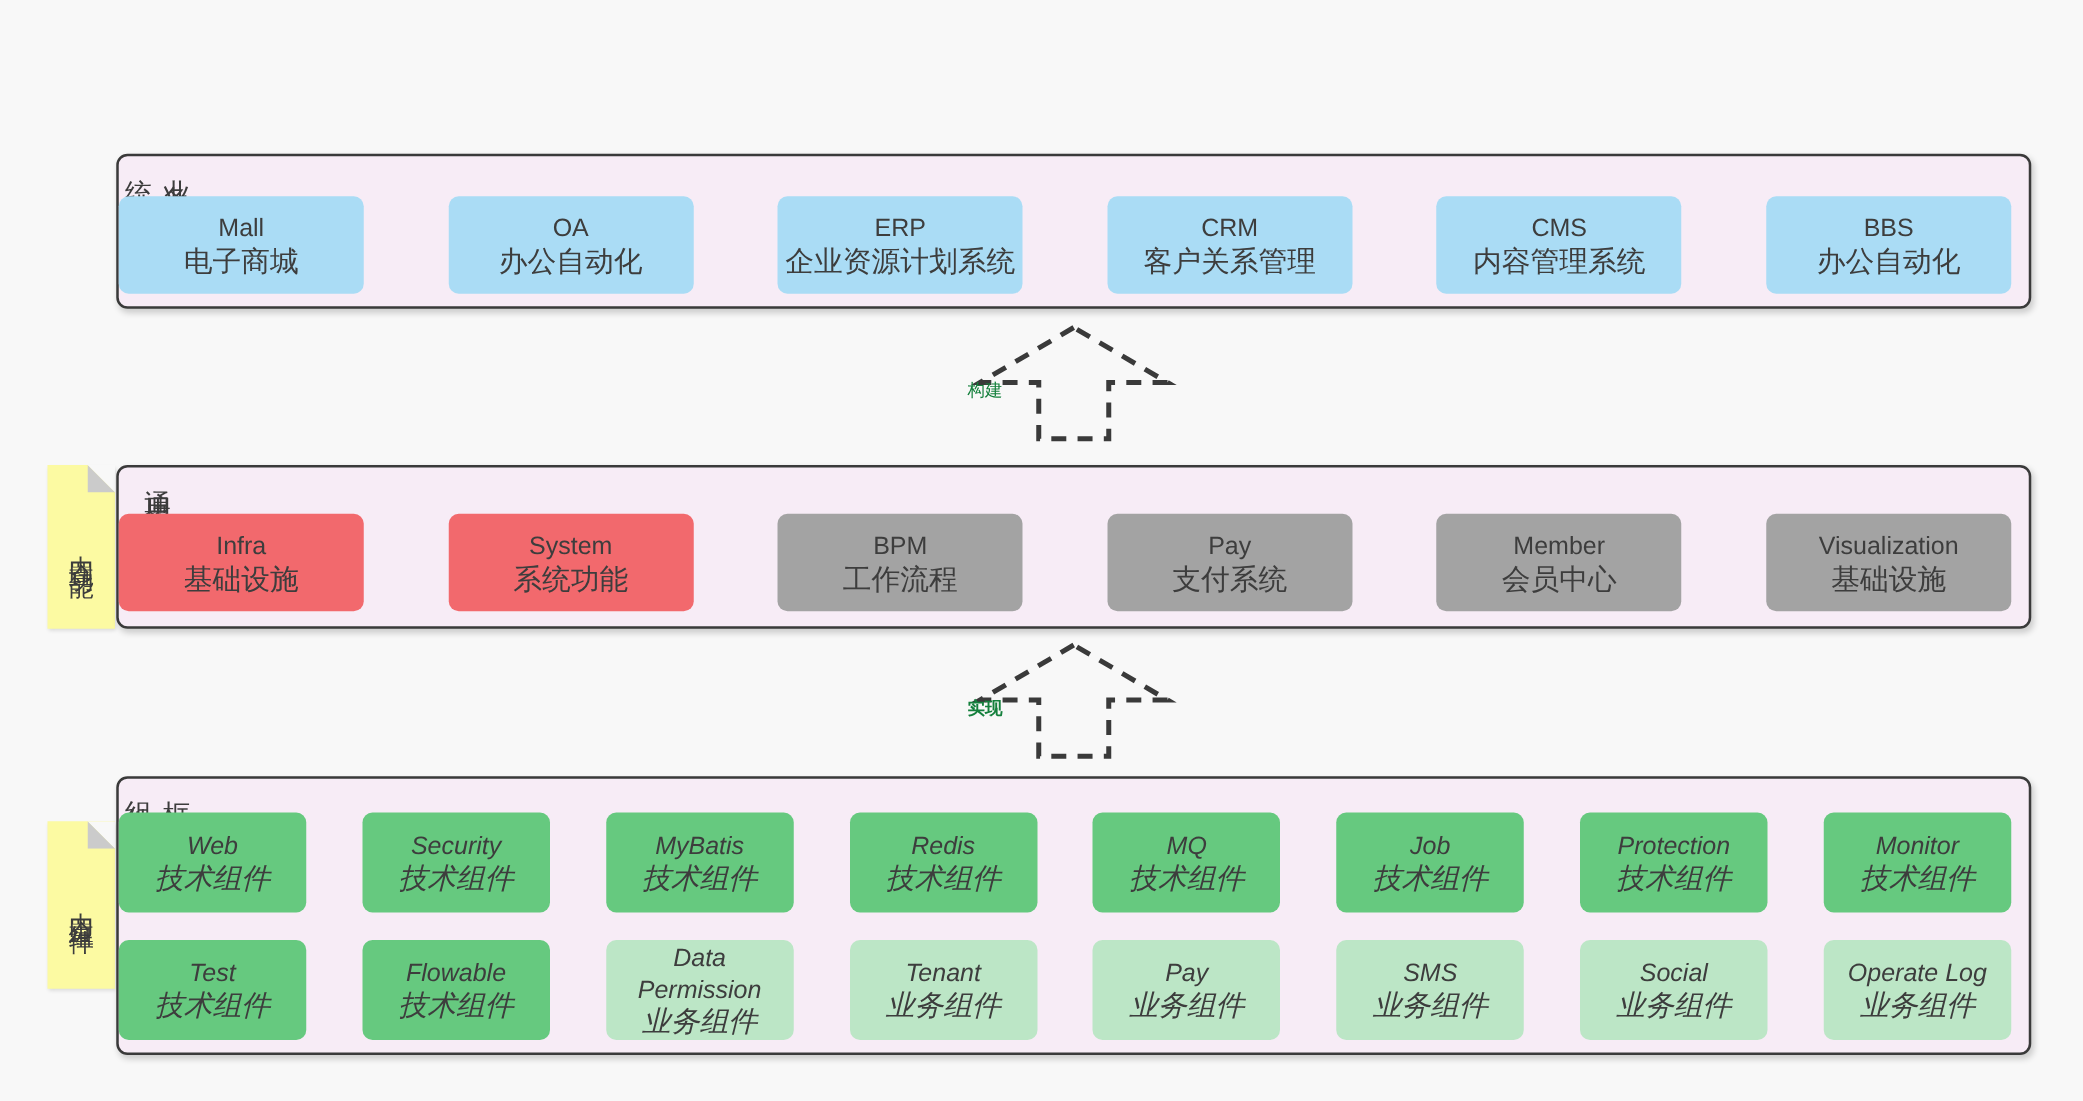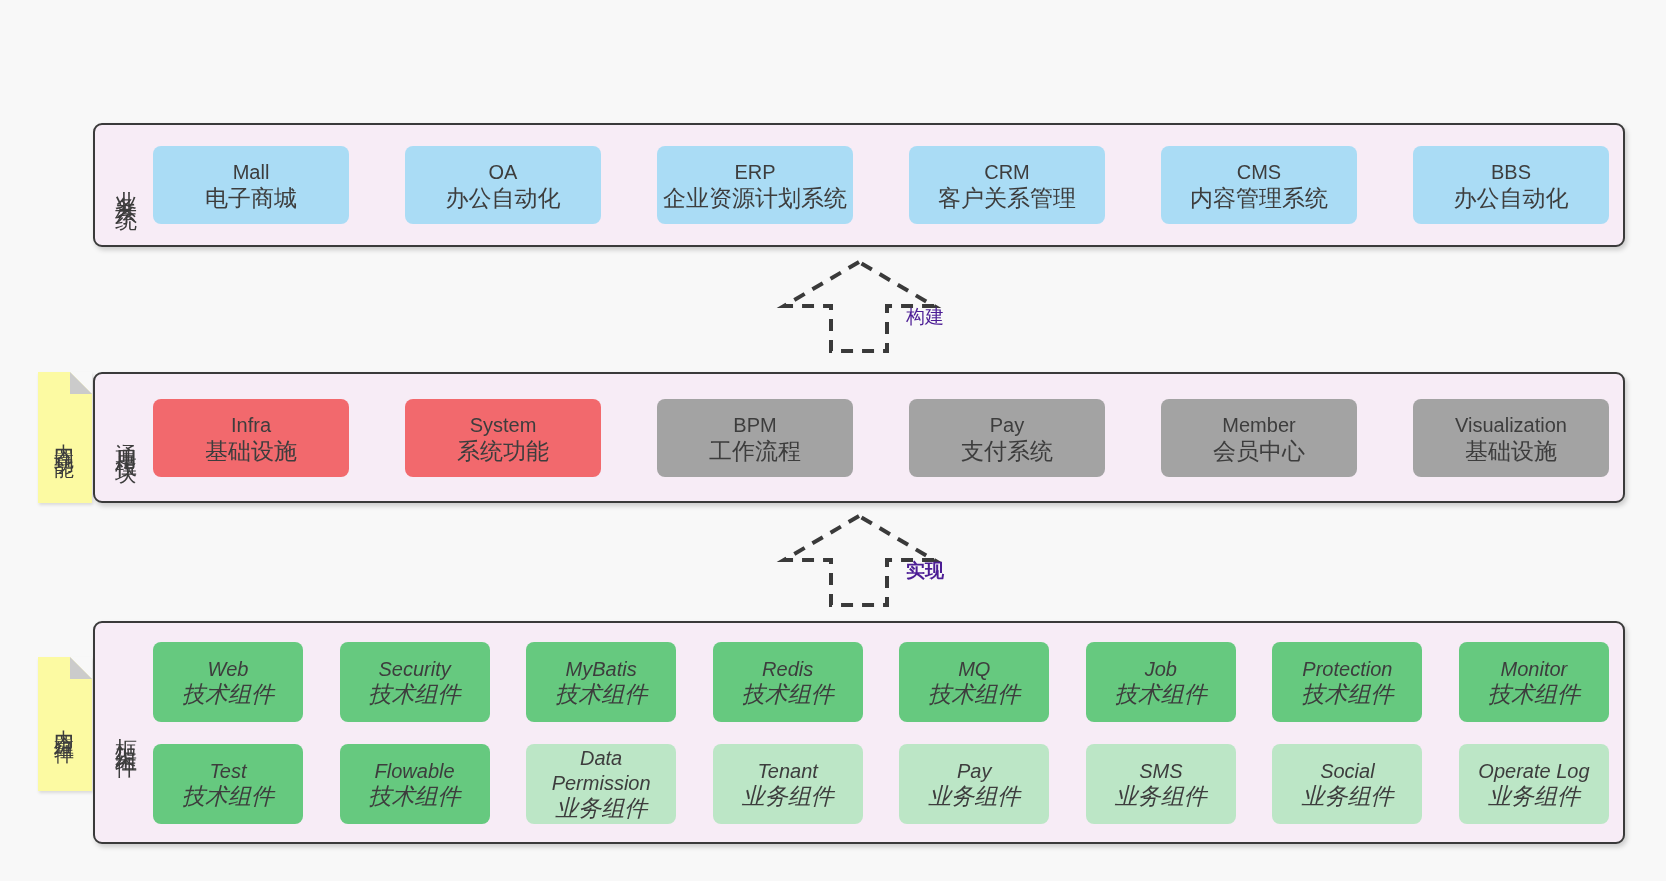--- a/index.html
+++ b/index.html
@@ -17,20 +17,21 @@
   .band {
     position:absolute;
     left:93px;
     width:1532px;
     background:#f7ecf6;
     border:2px solid #3a3a3a;
     border-radius:9px;
     box-shadow:2px 3px 5px rgba(0,0,0,0.18);
     display:flex;
     align-items:stretch;
+    flex-direction:column;
   }
   .band-1 { top:123px; height:124px; }
   .band-2 { top:372px; height:131px; }
   .band-3 { top:621px; height:223px; }
 
   .band-label {
     width:58px;
     display:flex;
     align-items:center;
     justify-content:center;
@@ -105,23 +106,23 @@
     width:170px;
     height:98px;
   }
   .arrow-1 { left:774px; top:258px; }
   .arrow-2 { left:774px; top:512px;font-weight:bold; }
   .arrow svg { position:absolute; inset:0; }
   .arrow .arrow-label {
     position:absolute;
     top:46px;
     left:0; right:0;
-    text-align:right;
-    font-size:19px;
-    color:#4c1d95;
+    text-align:left;
+    font-size:14px;
+    color:#15803d;
     background:transparent;
   }
 </style>
 </head>
 <body>
 
 <div class="canvas">
 
   <div class="band band-1">
     <div class="band-label">业务系统</div>

